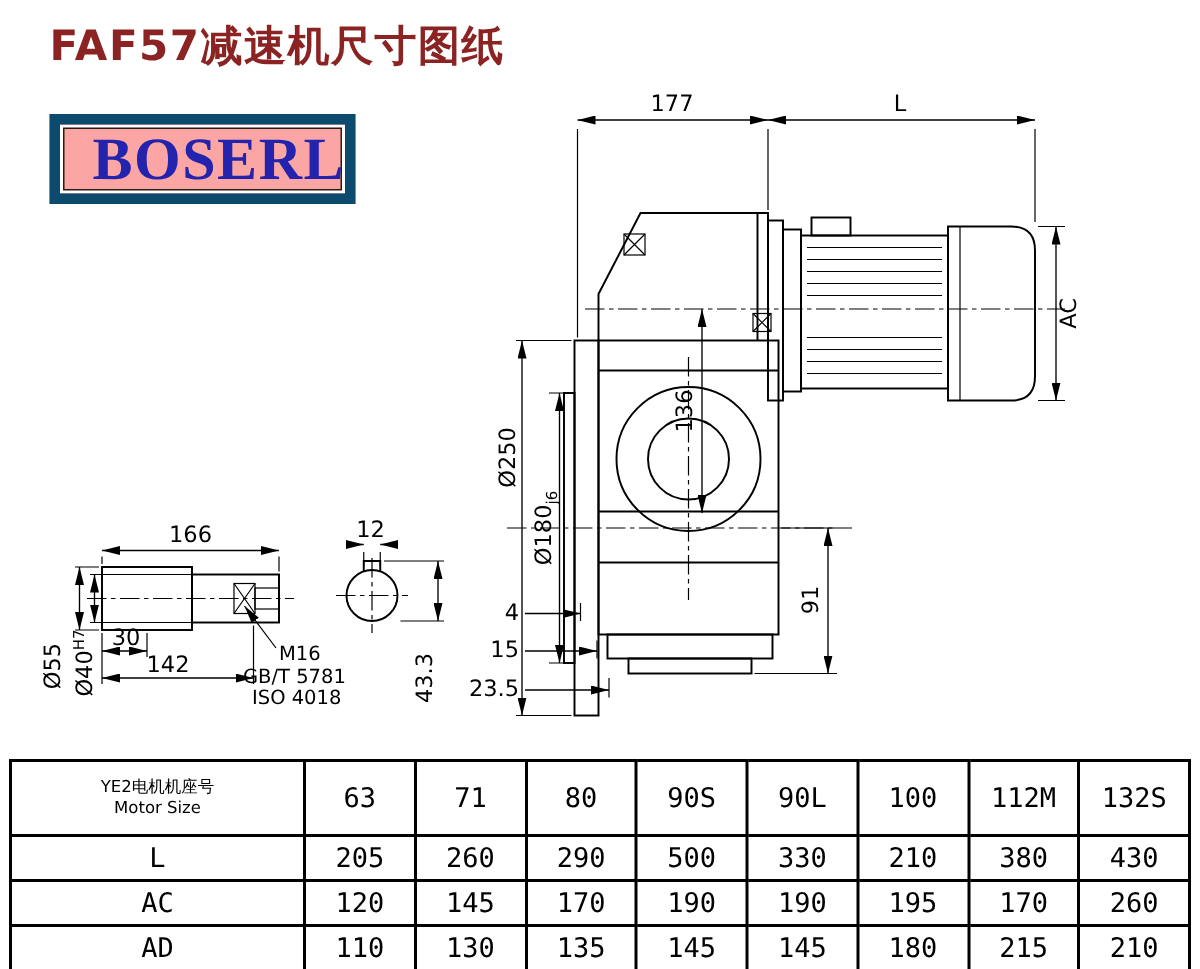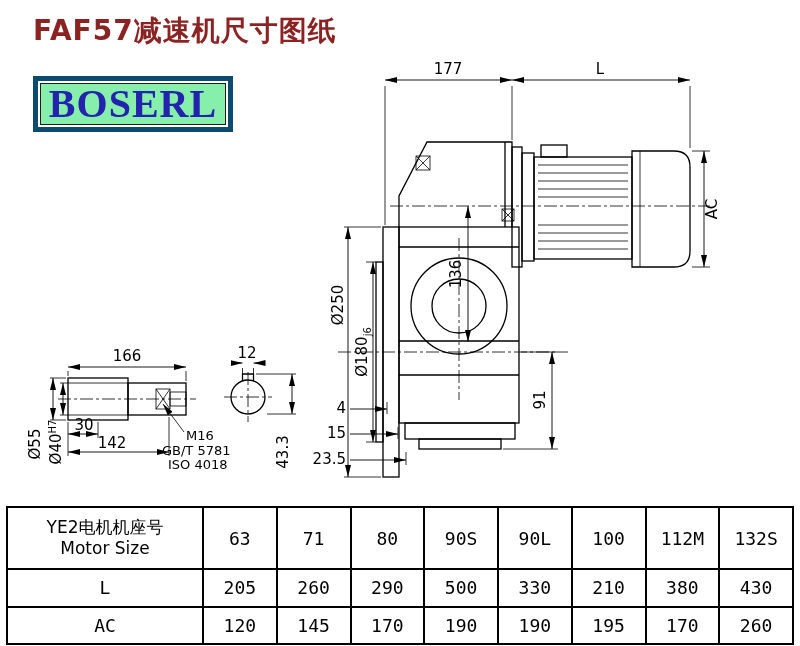--- a/index.html
+++ b/index.html
@@ -1,39 +1,39 @@
 <!DOCTYPE html>
 <html><head>
 <meta charset="utf-8">
 <style>
   html,body{margin:0;padding:0;}
   body{width:800px;height:646px;background:#ffffff;position:relative;overflow:hidden;
        font-family:"DejaVu Sans",sans-serif;}
   .title{position:absolute;left:33px;top:12px;margin:0;font-size:28px;font-weight:bold;
          color:#8b2323;letter-spacing:1px;white-space:nowrap;}
-  .logo{position:absolute;left:33px;top:76px;width:190px;height:46px;background:#86efac;
-        border:5px solid #0c4a6e;display:flex;align-items:center;justify-content:center;
+  .logo{position:absolute;left:33px;top:76px;width:190px;height:46px;background:#fca5a5;
+        border:7px solid #0c4a6e;display:flex;align-items:center;justify-content:flex-end;
         box-shadow:inset 0 0 0 2px #ffffff,inset 0 0 0 3px #2a1b12;}
   .logo span{font-family:"Liberation Serif",serif;font-weight:bold;font-size:40px;
              color:#2323ae;letter-spacing:1px;line-height:1;}
   svg.drawing{position:absolute;left:0;top:0;}
   .ln{stroke:#000;stroke-width:1.3;fill:none;}
   .thin{stroke:#000;stroke-width:0.8;fill:none;}
   .cl{stroke:#000;stroke-width:0.8;fill:none;stroke-dasharray:13 3 3 3;}
   .dim{stroke:#000;stroke-width:0.9;fill:none;}
   .dtxt{font:15px "DejaVu Sans",sans-serif;fill:#000;}
   .stxt{font:13px "DejaVu Sans",sans-serif;fill:#000;}
   table.dims{position:absolute;left:6px;top:506px;width:788px;height:139px;
              border-collapse:collapse;table-layout:fixed;text-align:center;
              font-family:"DejaVu Sans Mono",monospace;background:#fff;}
   table.dims td,table.dims th{border:2px solid #000;font-weight:normal;
              font-size:18px;color:#000;padding:0;vertical-align:middle;}
   table.dims tr.hdr{height:50px;}
   table.dims tr.datarow{height:30px;}
-  .mlabel div{line-height:1.25;font-size:17px;font-family:"DejaVu Sans",sans-serif;}
+  .mlabel div{line-height:1.25;font-size:11px;font-family:"DejaVu Sans",sans-serif;}
   col.c-first{width:196px;}
 </style>
 </head>
 <body>
 
 <h1 class="title">FAF57减速机尺寸图纸</h1>
 
 <div class="logo">
   <span>BOSERL</span>
 </div>
@@ -238,14 +238,25 @@
     <th>AC</th>
     <td>120</td>
     <td>145</td>
     <td>170</td>
     <td>190</td>
     <td>190</td>
     <td>195</td>
     <td>170</td>
     <td>260</td>
   </tr>
+  <tr class="datarow">
+    <th>AD</th>
+    <td>110</td>
+    <td>130</td>
+    <td>135</td>
+    <td>145</td>
+    <td>145</td>
+    <td>180</td>
+    <td>215</td>
+    <td>210</td>
+  </tr>
 </tbody>
   </table>
 
 </body></html>

